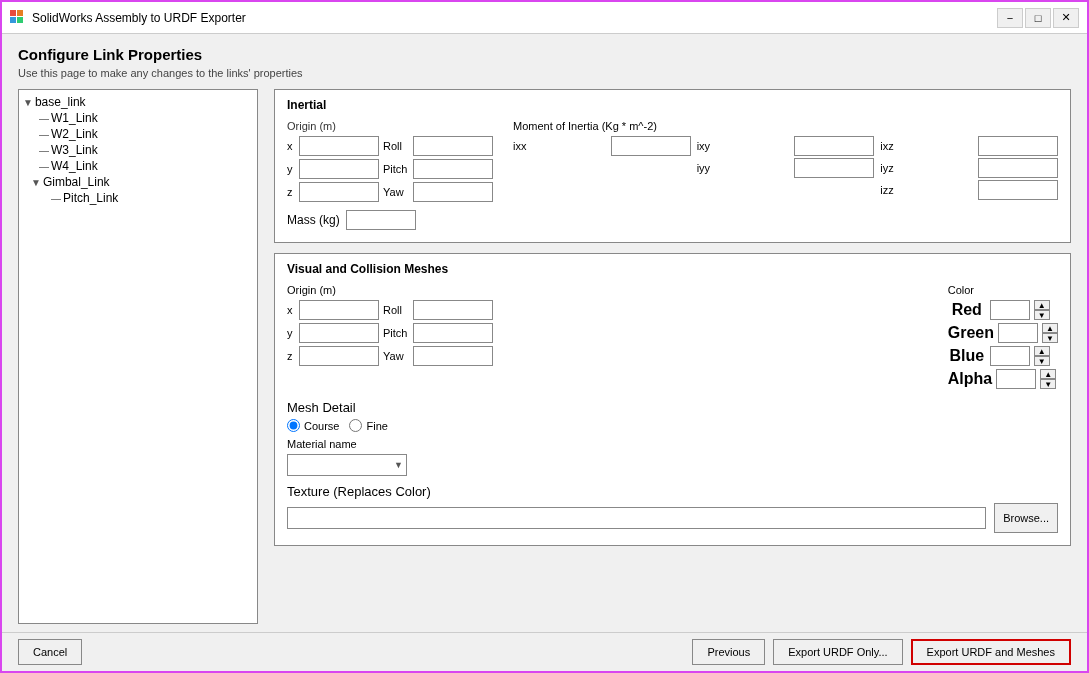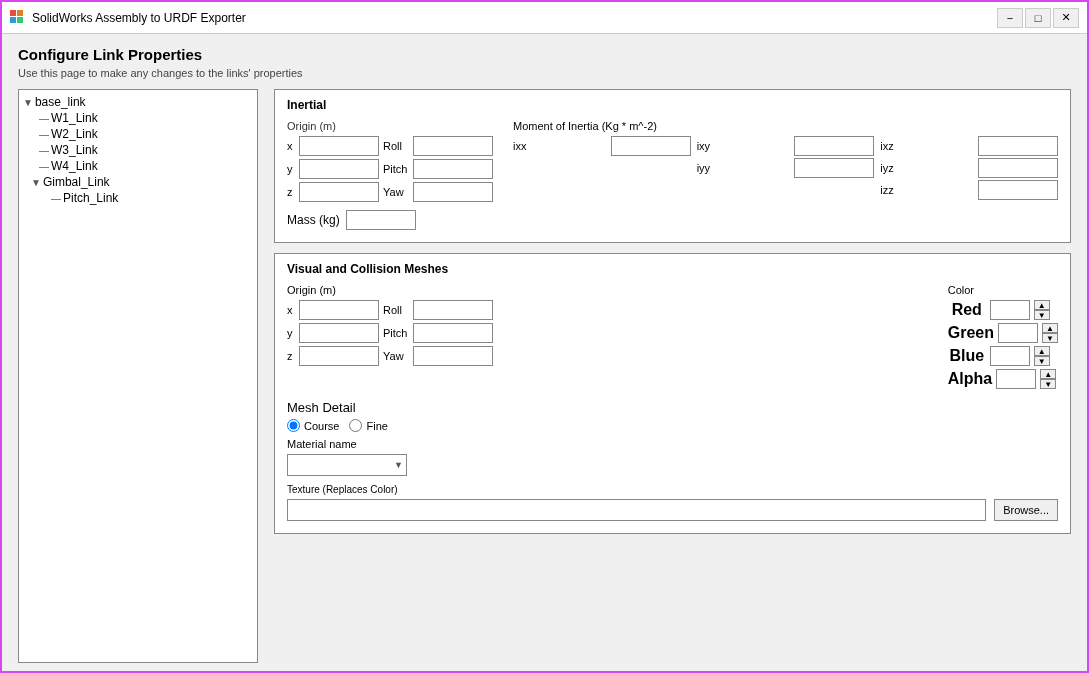--- a/index.html
+++ b/index.html
@@ -263,21 +263,21 @@
     }
     .texture-input {
       flex: 1;
       height: 22px;
       border: 1px solid #888;
       background: #fff;
       font-size: 11px;
       padding: 1px 4px;
     }
     .browse-btn {
-      height: 22px;
+      height: 30px;
       border: 1px solid #888;
       background: #f0f0f0;
       cursor: pointer;
       font-size: 11px;
       padding: 0 8px;
     }
 
     
     .bottom-bar {
       display: flex;
@@ -522,25 +522,35 @@
 
           <div style="margin-top:4px">
             <div style="font-size:11px;margin-bottom:4px">Material name</div>
             <div class="dropdown-wrapper">
               <select class="dropdown-select"></select>
               <span class="dropdown-arrow">▼</span>
             </div>
           </div>
 
           <div style="margin-top:8px">
-            <div style="font-size:10px;margin-bottom:4px">Texture (Replaces Color)</div>
+            <div style="font-size:13px;margin-bottom:4px">Texture (Replaces Color)</div>
             <div class="texture-row">
               <input type="text" class="texture-input" style="">
               <button class="browse-btn">Browse...</button>
             </div>
           </div>
         </div>
 
       </div>
     </div>
   </div>
 
+  <div class="bottom-bar">
+    <div class="bottom-left">
+      <button class="action-btn">Cancel</button>
+    </div>
+    <div class="bottom-right">
+      <button class="action-btn">Previous</button>
+      <button class="action-btn">Export URDF Only...</button>
+      <button class="action-btn highlighted">Export URDF and Meshes</button>
+    </div>
+  </div>
 </div>
 
 </body></html>

